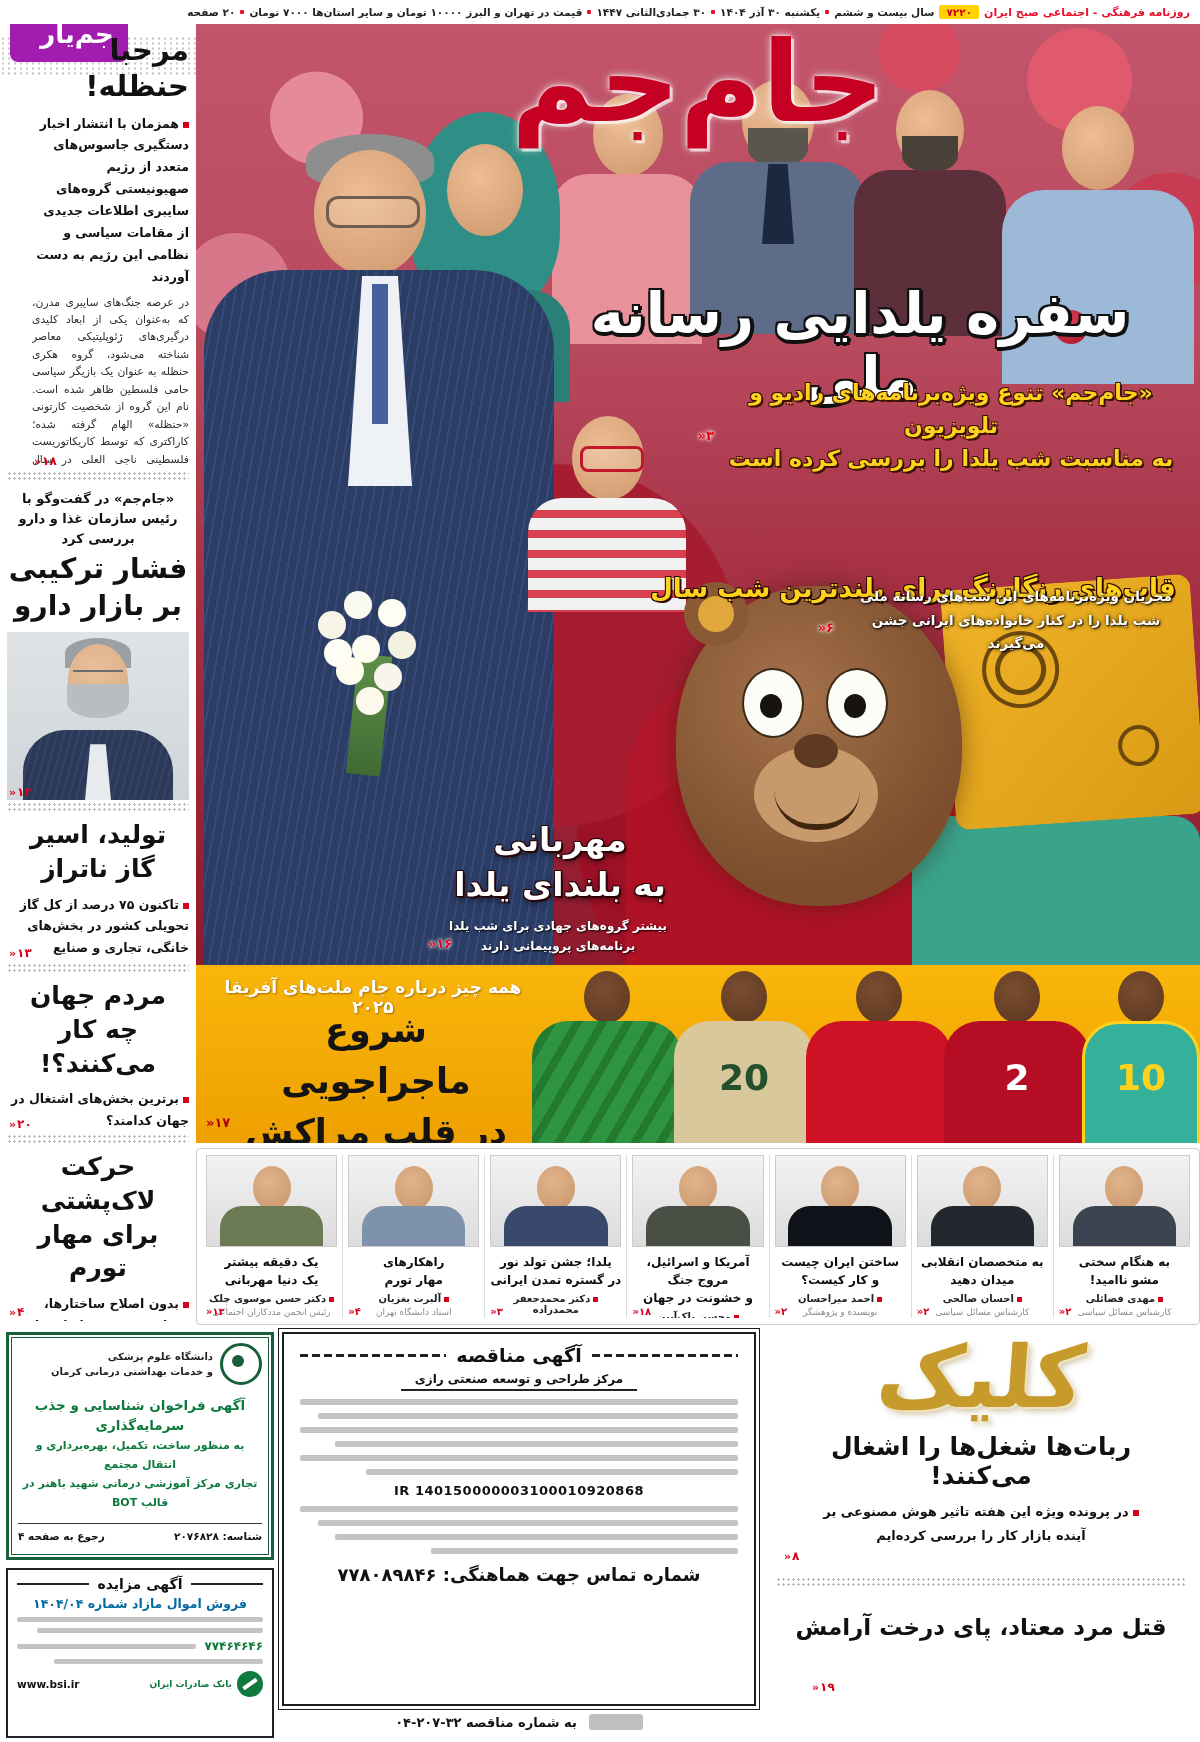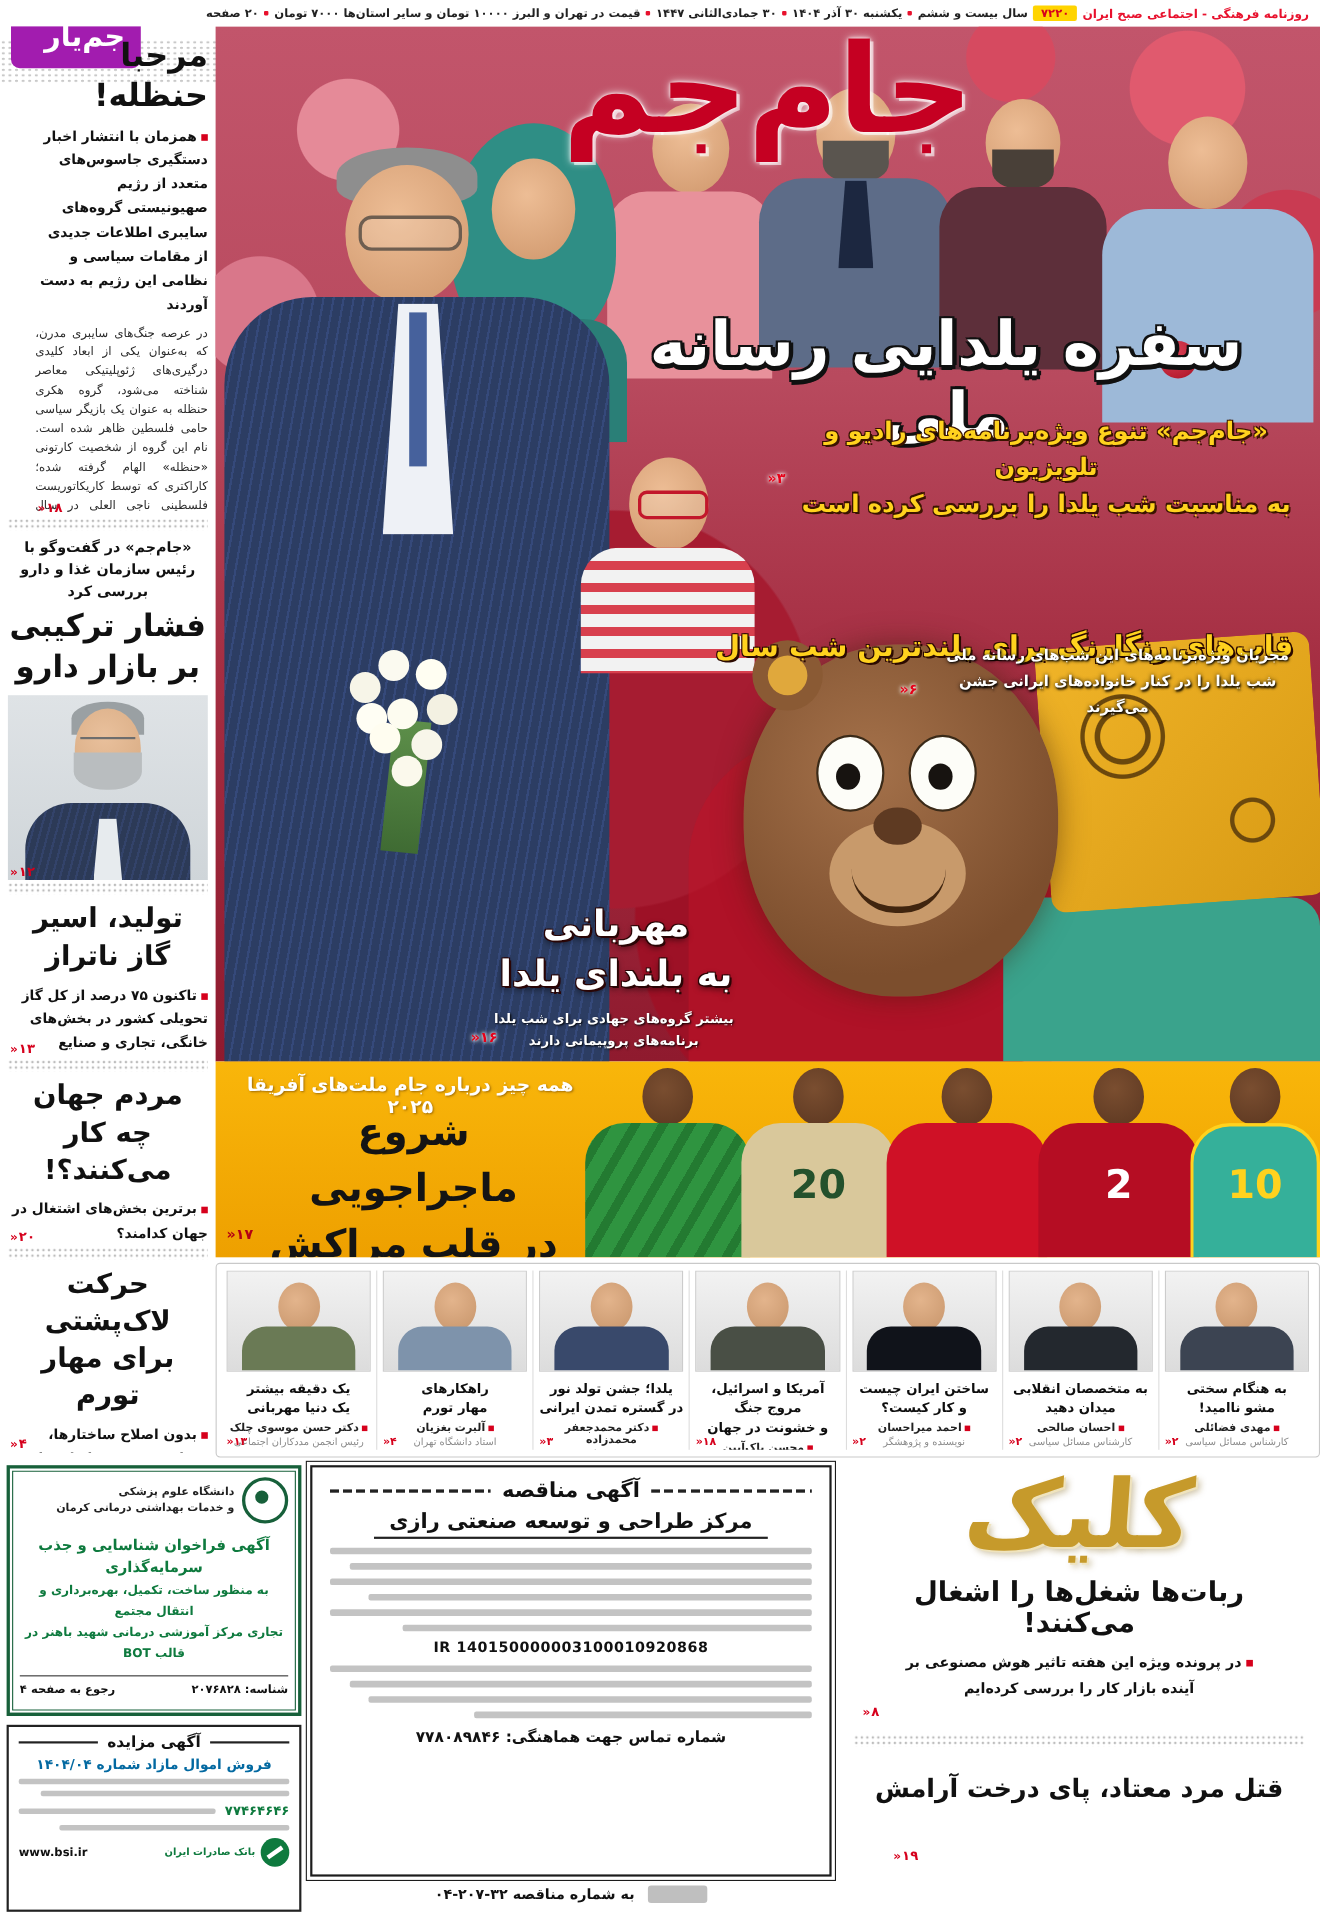--- a/index.html
+++ b/index.html
@@ -180,25 +180,25 @@
   .click-h1{font-size:25px;font-weight:900;text-align:center;margin-top:10px;}
   .click-lead{font-size:13px;font-weight:700;line-height:1.8;text-align:center;margin:10px auto 0;width:330px;}
   .click-pm1{position:relative;height:16px;} .click-pm1 .pm{bottom:0;left:8px;}
   .click-h2{font-size:23px;font-weight:900;text-align:center;margin-top:26px;}
   .click-pm2{position:relative;height:60px;margin-left:28px;} .click-pm2 .pm{bottom:6px;left:8px;}
   
   .tender{position:absolute;top:1332px;left:282px;width:474px;height:374px;box-sizing:border-box;z-index:2;
      background:#fff;border:2px solid #1c1c1c;box-shadow:0 0 0 3px #fff,0 0 0 4px #1c1c1c;padding:10px 16px;text-align:center;}
   .t-head{display:flex;align-items:center;gap:10px;justify-content:center;font-size:19px;font-weight:900;}
   .t-head:before,.t-head:after{content:"";flex:1;height:3px;background:repeating-linear-gradient(90deg,#222 0 8px,transparent 8px 12px);}
-  .t-org{font-size:19px;font-weight:900;margin-top:6px;border-bottom:2px solid #222;display:inline-block;padding:0 14px 3px;}
+  .t-org{font-size:12px;font-weight:900;margin-top:6px;border-bottom:2px solid #222;display:inline-block;padding:0 14px 3px;}
   .ph{height:6px;background:#c3c3c3;border-radius:2px;margin:8px 0;}
   .ph.w92{width:92%;} .ph.w85{width:85%;} .ph.w96{width:96%;} .ph.w70{width:70%;margin-left:auto;}
   .t-iban{direction:ltr;unicode-bidi:isolate;font-size:13px;font-weight:800;margin:8px 0;letter-spacing:.5px;}
-  .t-phone{font-size:14px;font-weight:900;margin-top:10px;}
+  .t-phone{font-size:18px;font-weight:900;margin-top:10px;}
   .tender-footer{position:absolute;top:1714px;left:282px;width:474px;display:flex;align-items:center;justify-content:center;gap:12px;z-index:2;}
   .tf-logo{width:54px;height:16px;background:#bfbfbf;border-radius:3px;}
   .tf-text{font-size:13px;font-weight:800;color:#111;}
   
   .invest{position:absolute;top:1332px;left:6px;width:268px;height:228px;box-sizing:border-box;z-index:2;
      background:#fff;border:3px solid #17603a;box-shadow:inset 0 0 0 2px #fff,inset 0 0 0 3px #17603a;padding:8px 9px;}
   .inv-top{display:flex;align-items:center;gap:7px;}
   .inv-logo{flex:0 0 auto;width:36px;height:36px;border-radius:50%;border:3px solid #17603a;position:relative;background:#fff;}
   .inv-logo i{position:absolute;left:9px;top:9px;width:12px;height:12px;border-radius:50%;background:#17603a;display:block;}
   .inv-org{font-size:10px;font-weight:800;line-height:1.5;text-align:right;color:#222;}

